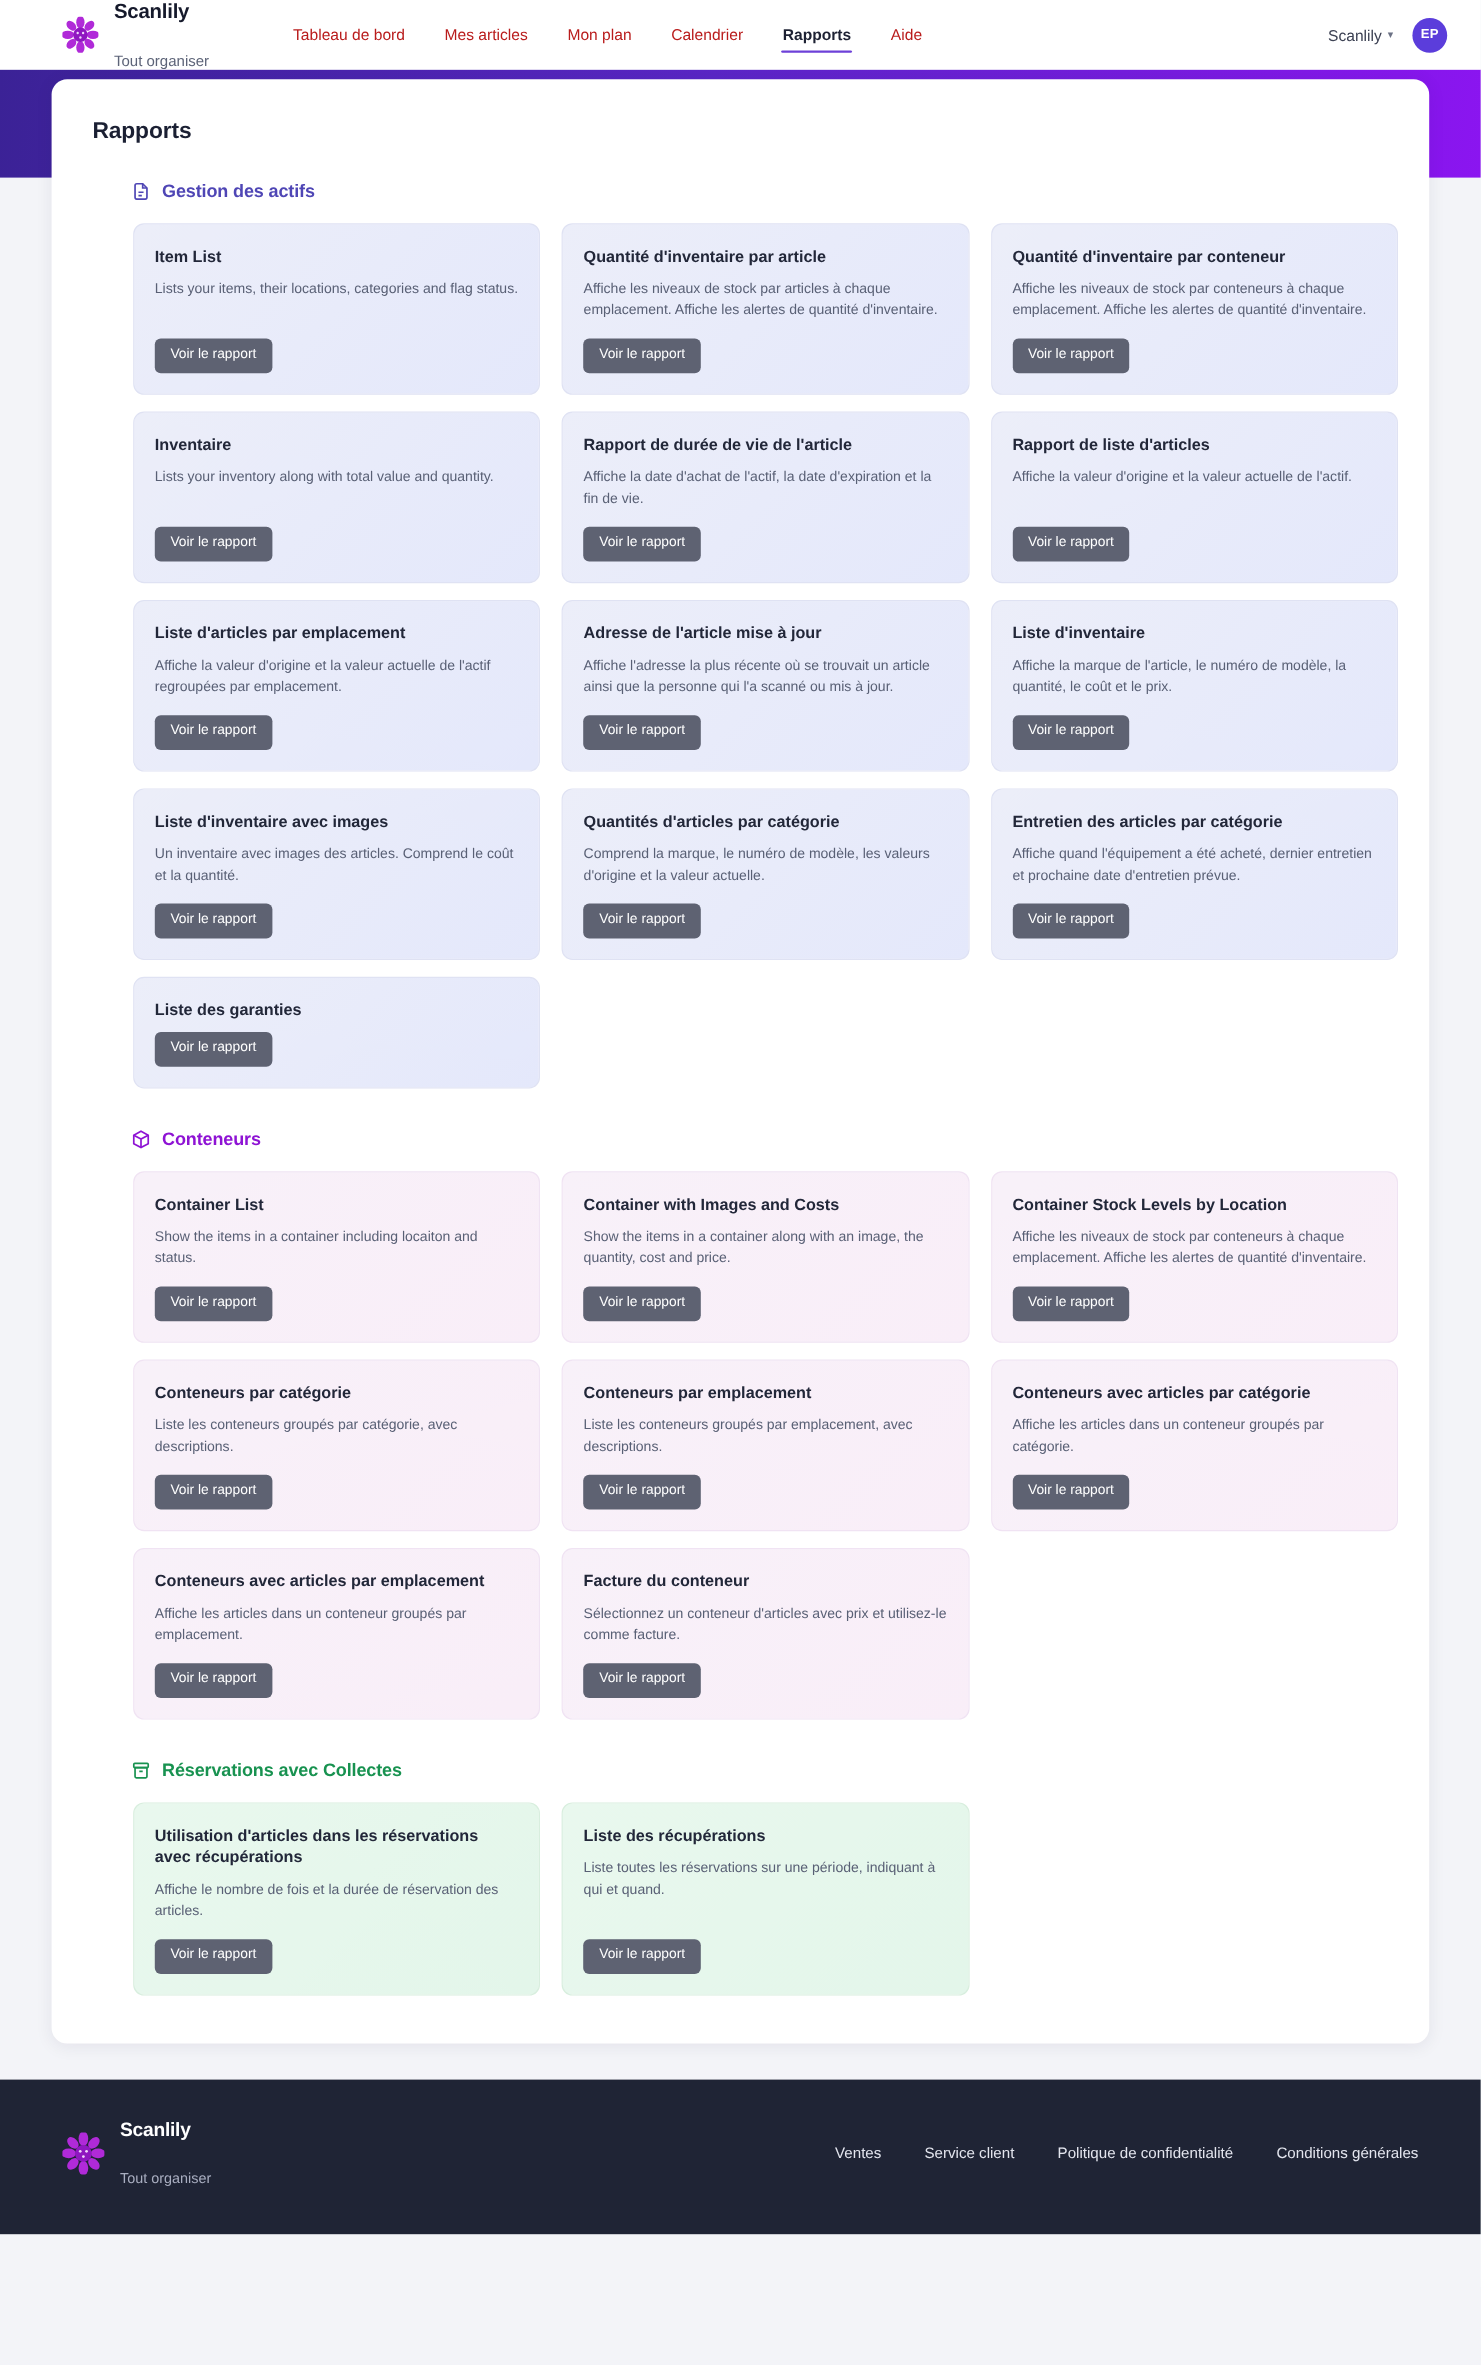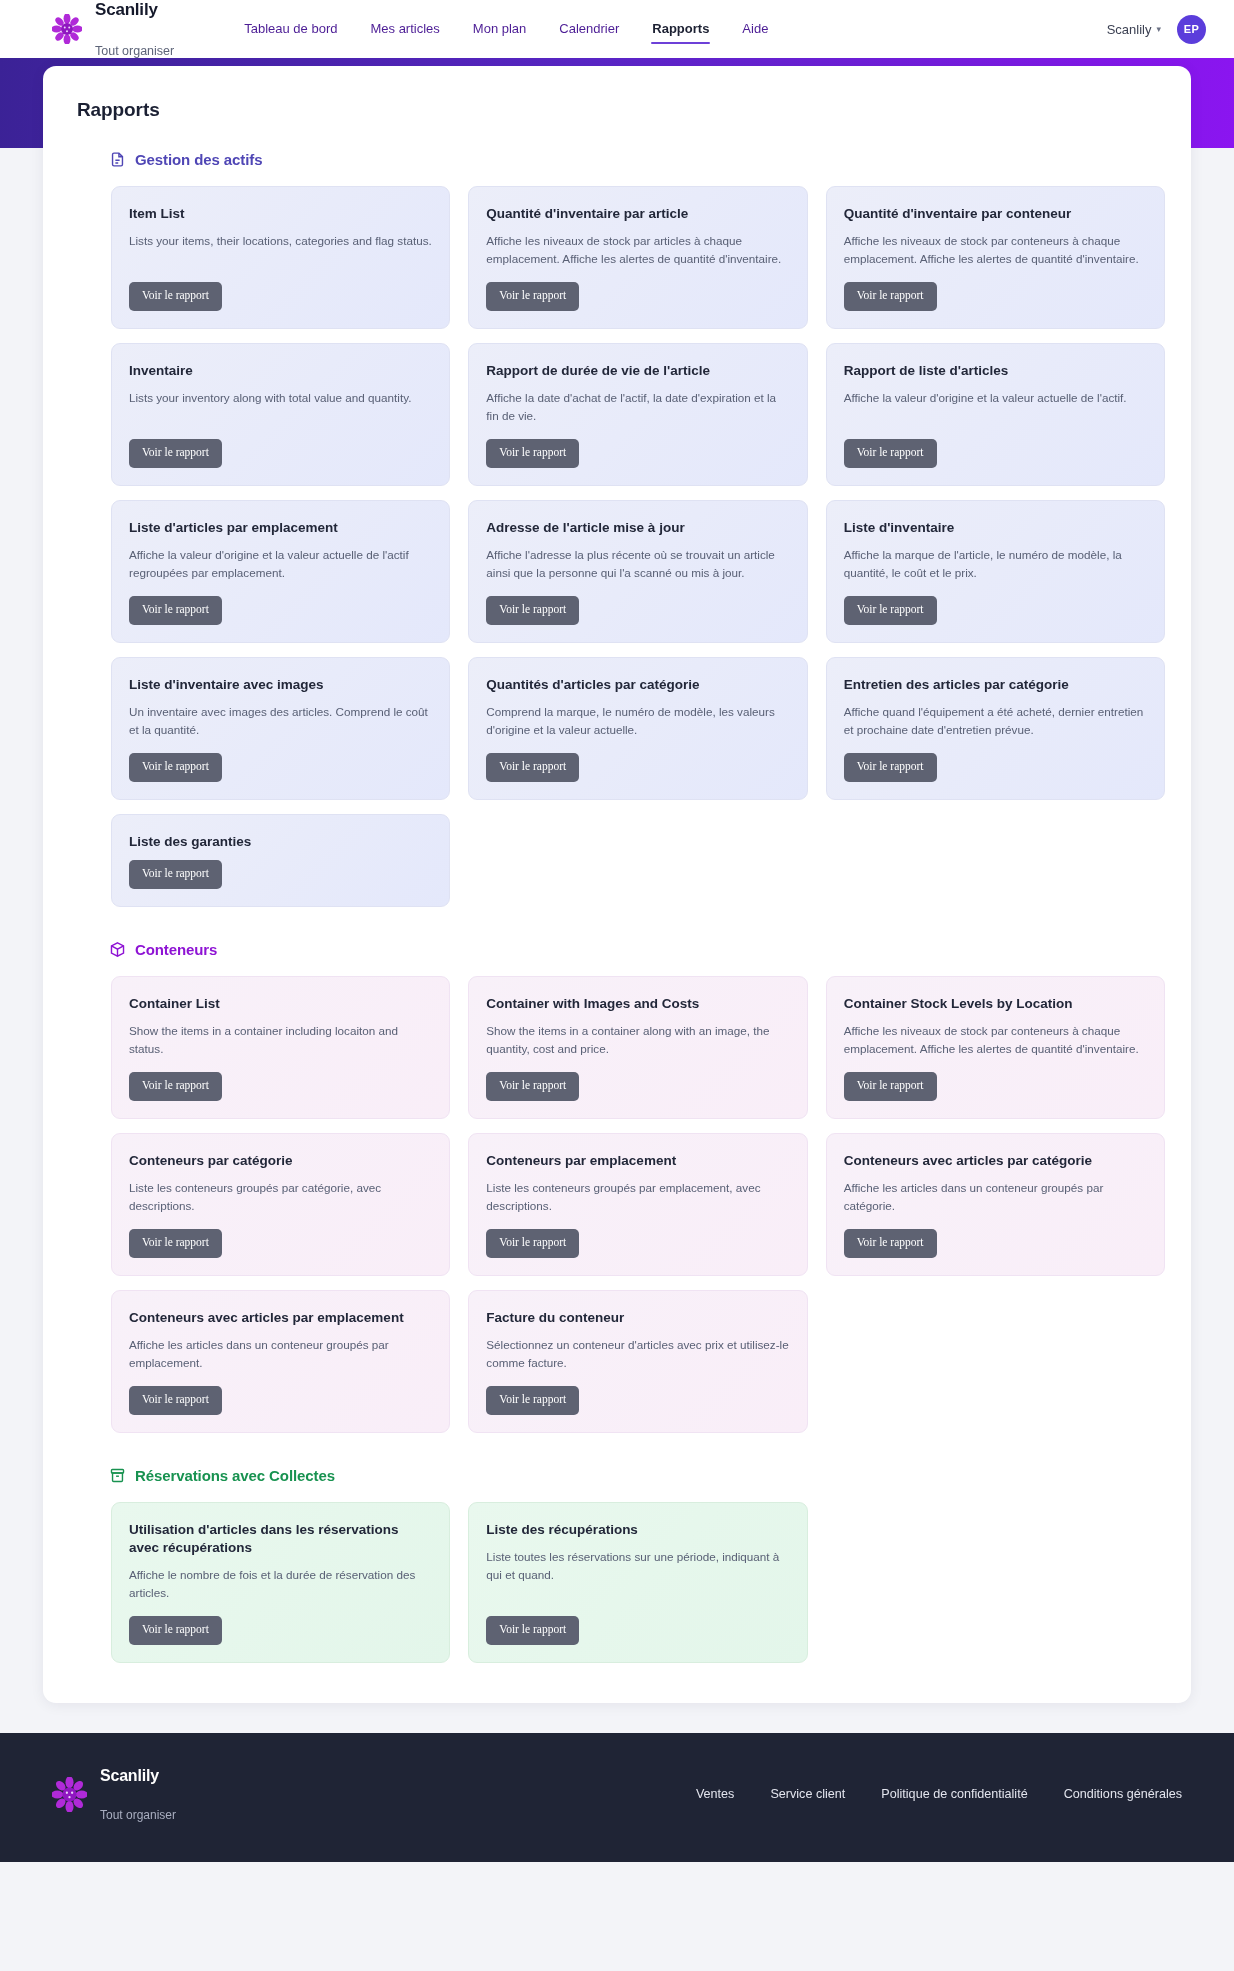--- a/index.html
+++ b/index.html
@@ -27,21 +27,21 @@
   .brand-name {
     font-size: 17px; font-weight: 700; color: #15192b; letter-spacing: -0.2px;
   }
   .brand-tag { font-size: 12.5px; color: #5d6478; margin-top: 24px; }
 
   .nav-links {
     display: flex; align-items: center; gap: 31px;
     margin-left: 69px;
   }
   .nav-link {
-    font-size: 13px; color: #4c1d95; text-decoration: none;
+    font-size: 13px; color: #b91c1c; text-decoration: none;
     padding: 5px 1px 6px; position: relative; white-space: nowrap;
     cursor: pointer;
   }
   .nav-link.active { color: #1d2133; font-weight: 700; }
   .nav-link.active::after {
     content: ""; position: absolute; left: 0; right: 0; bottom: -2px;
     height: 2px; background: #6d40d8; border-radius: 2px;
   }
 
   .nav-right {
@@ -125,21 +125,21 @@
   .card-desc {
     font-size: 11.7px; color: #596075; line-height: 1.55;
     margin-bottom: 14px; flex: 1 1 auto;
   }
   .card-btn {
     align-self: flex-start;
     background: #5e6272;
     color: #ffffff;
     border: none;
     border-radius: 5px;
-    font-family: Liberation Serif, serif;
+    font-family: Liberation Sans, sans-serif;
     font-size: 11.5px;
     padding: 8px 13px 9px;
     cursor: pointer;
     line-height: 1;
   }
 
   
   .footer {
     background: #1f2435;
     margin-top: 30px;

